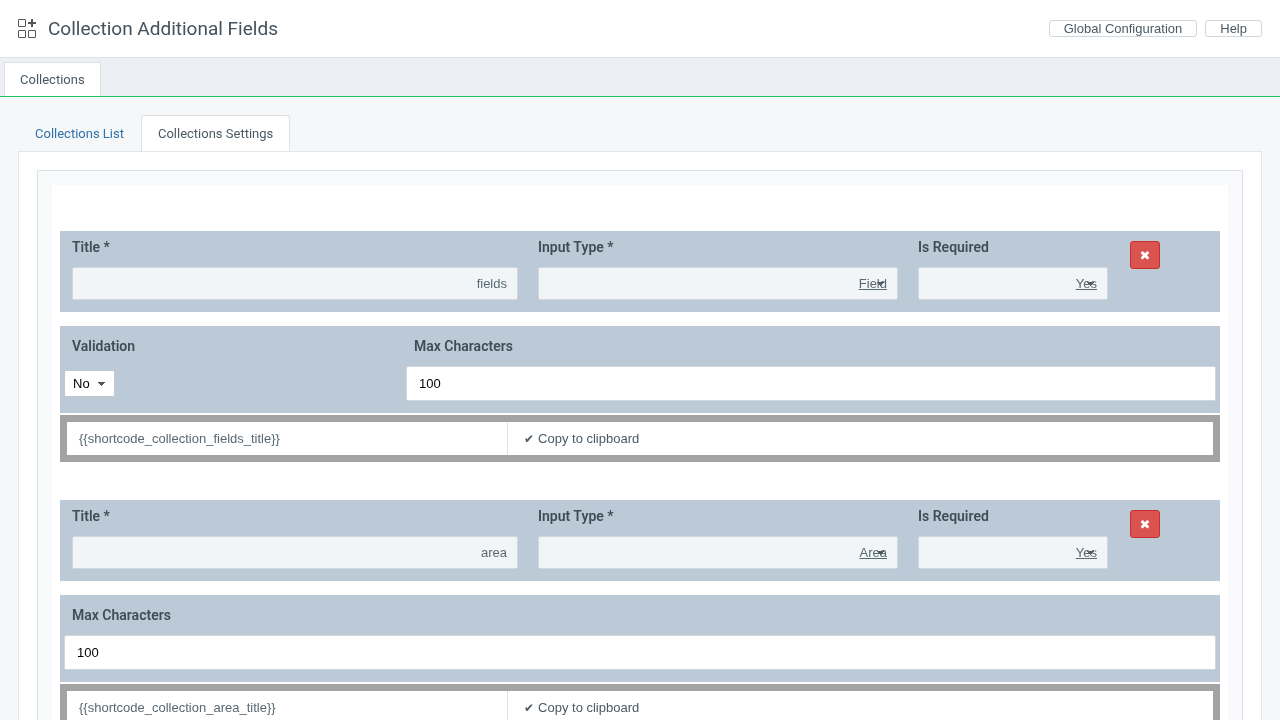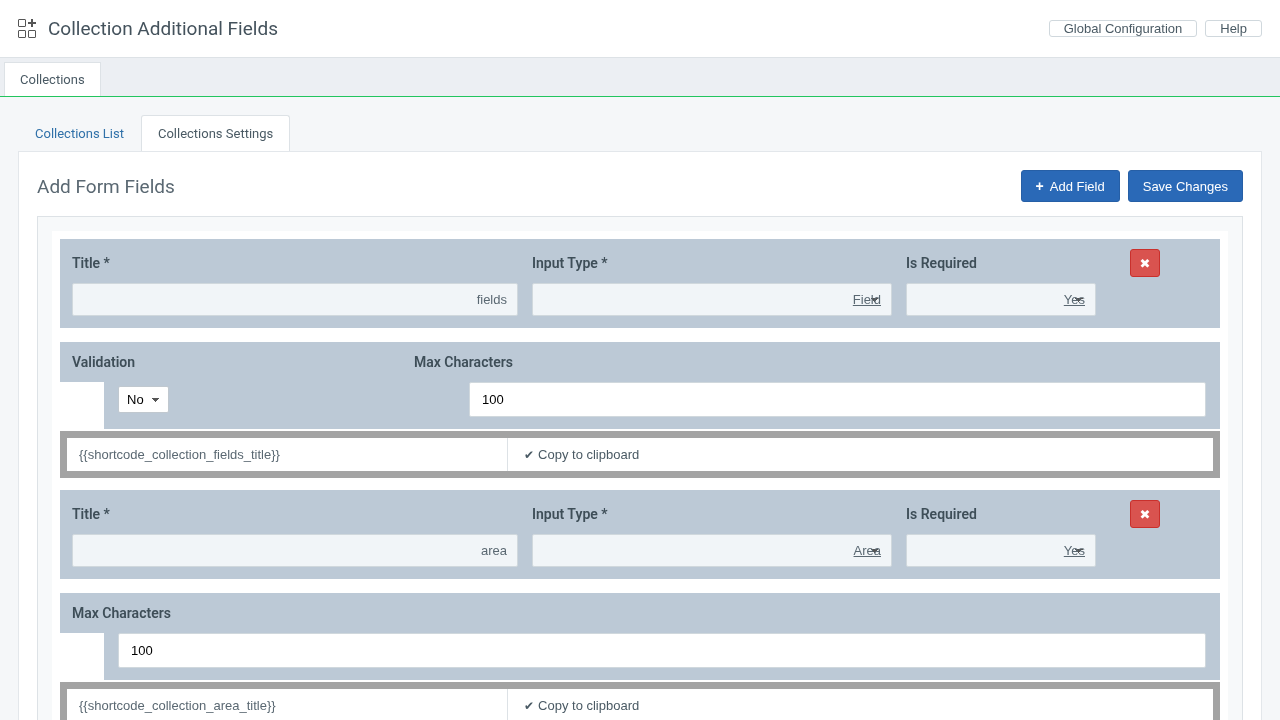--- a/index.html
+++ b/index.html
@@ -68,22 +68,22 @@
 }
 .btn-primary .plus-ic { font-weight: bold; font-size: 14px; }
 .form-area {
   border: 1px solid #dde2e6; background: #f7f9fa; padding: 14px;
 }
 .form-inner {
   background: #fff; padding: 8px;
 }
 .field-block { margin-bottom: 12px; }
 .field-head {
-  background: #bcc9d6; padding: 16px 12px 12px;
-  display: flex; gap: 14px; position: relative;
+  background: #bcc9d6; padding: 8px 12px 12px;
+  display: flex; gap: 20px; position: relative; margin-top: 38px;
 }
 .field-head .col-title { width: 446px; }
 .field-head .col-type { width: 360px; }
 .field-head .col-req { width: 190px; }
 .label-row { font-size: 14px; font-weight: 600; color: #3e4e58; margin-bottom: 12px; }
 .input-text, .input-select {
   width: 100%; padding: 8px 10px; border: 1px solid #d0d8dd;
   background: #f1f5f8; font-size: 13px; color: #5a6872; border-radius: 2px; text-align: right;
 }
 .input-select {
@@ -100,22 +100,22 @@
   border-radius: 3px; color: #fff; display: flex; align-items: center; justify-content: center;
   cursor: pointer; font-size: 13px;
 }
 .sub-head {
   background: #bcc9d6; padding: 12px;
   display: flex; gap: 14px;
 }
 .sub-head .col-val { width: 328px; }
 .sub-head .col-max { flex: 1; }
 .sub-body {
-  background: #bcc9d6; padding: 0 14px 12px;
-  display: flex; gap: 23px; align-items: flex-start; margin-left: 44px;
+  background: #bcc9d6; padding: 0 4px 12px;
+  display: flex; gap: 14px; align-items: flex-start;
 }
 .mini-select {
   padding: 5px 24px 5px 8px; border: 1px solid #c0c8cf; background: #fff;
   font-size: 13px; border-radius: 2px;
   appearance: none;
   background-image: linear-gradient(45deg, transparent 50%, #555 50%), linear-gradient(135deg, #555 50%, transparent 50%);
   background-position: calc(100% - 12px) 11px, calc(100% - 8px) 11px;
   background-size: 4px 4px, 4px 4px;
   background-repeat: no-repeat;
 }
@@ -161,30 +161,20 @@
   <div class="tab1">Collections</div>
 </div>
 
 <div class="content-wrap">
   <div class="tabs2">
     <div class="tab2 inactive">Collections List</div>
     <div class="tab2">Collections Settings</div>
   </div>
 
   <div class="panel">
-    <div class="panel-head">
-      <div class="panel-title">Add Form Fields</div>
-      <div style="display:flex;gap:8px;">
-        <button class="btn-primary">
-          <span class="plus-ic">+</span>
-          <span>Add Field</span>
-        </button>
-        <button class="btn-primary">Save Changes</button>
-      </div>
-    </div>
 
     <div class="form-area">
       <div class="form-inner">
 
         <div class="field-block">
           <div class="field-head">
             <div class="col-title">
               <div class="label-row">Title *</div>
               <input class="input-text" value="fields" style="">
             </div>

